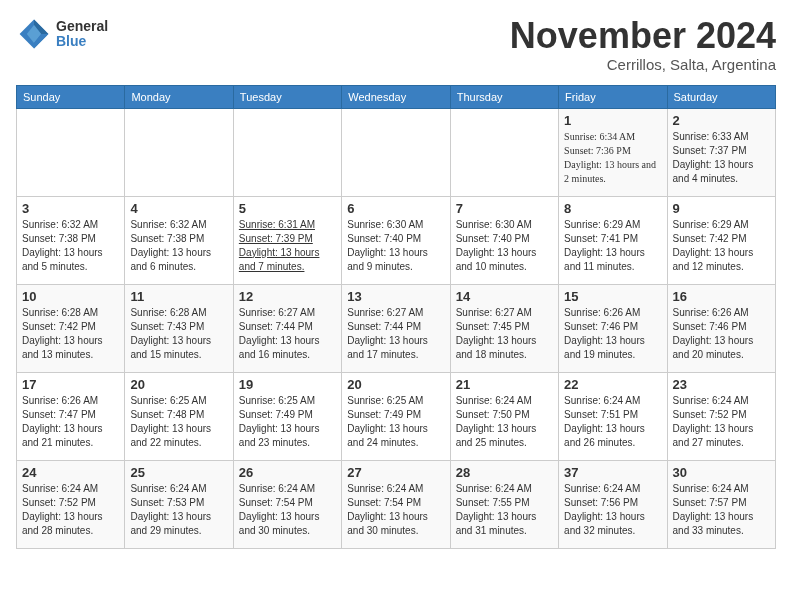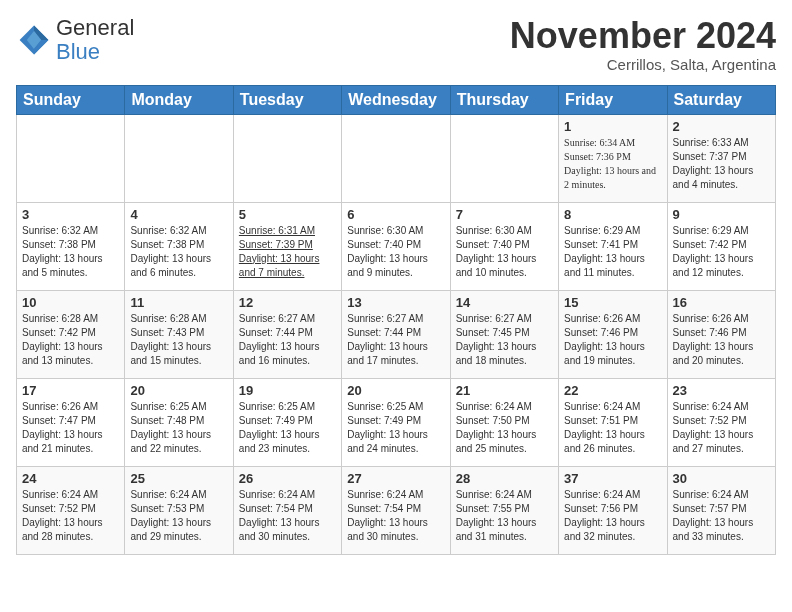--- a/index.html
+++ b/index.html
@@ -15,22 +15,22 @@
       justify-content: space-between;
       align-items: flex-start;
       margin-bottom: 12px;
     }
     .logo {
       display: flex;
       align-items: center;
       gap: 4px;
     }
     .logo-text {
-      font-size: 22px;
-      font-weight: normal;
+      font-size: 14px;
+      font-weight: bold;
       line-height: 1.1;
     }
     .logo-general { color: #333; }
     .logo-blue { color: #3a7fc1; }
     .logo-icon {
       width: 36px;
       height: 36px;
     }
     .title-block {
       text-align: right;
@@ -46,22 +46,22 @@
       color: #555;
     }
     table {
       width: 100%;
       border-collapse: collapse;
       table-layout: fixed;
     }
     thead th {
       background: #3a7fc1;
       color: #fff;
-      font-size: 16px;
-      font-weight: bold;
+      font-size: 11px;
+      font-weight: normal;
       padding: 5px 6px;
       text-align: left;
       border: 1px solid #2a6aa0;
     }
     tbody td {
       border: 1px solid #ccc;
       vertical-align: top;
       padding: 4px 5px;
       height: 88px;
       font-size: 10px;

